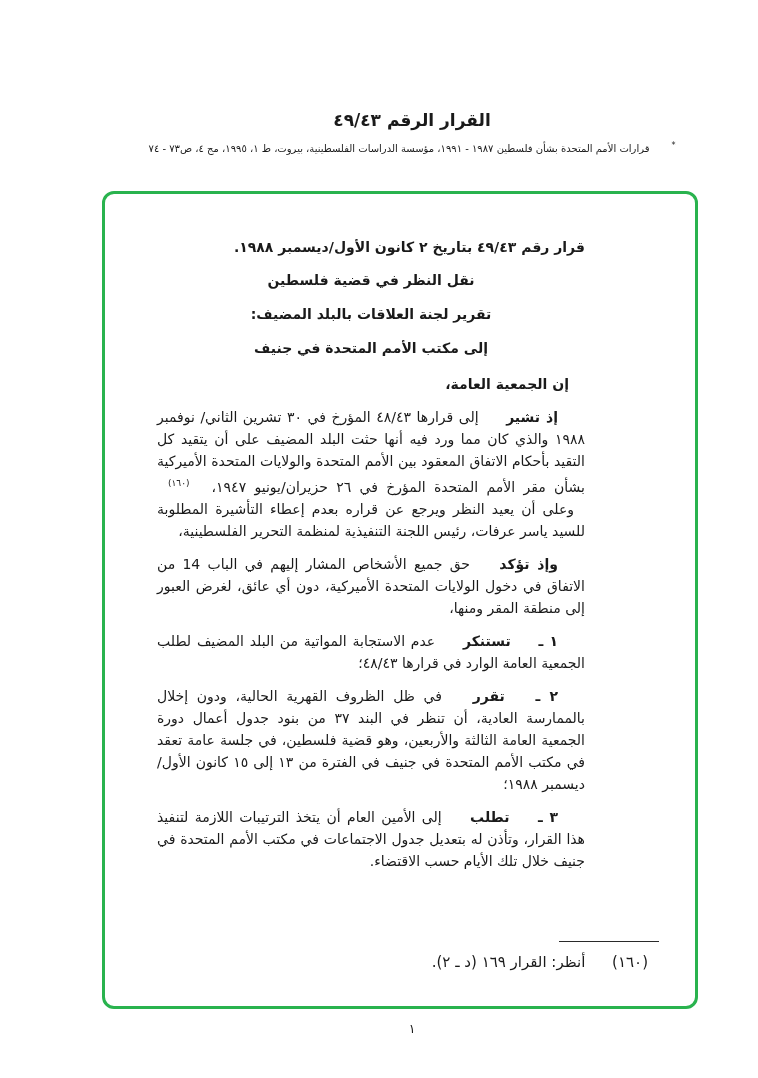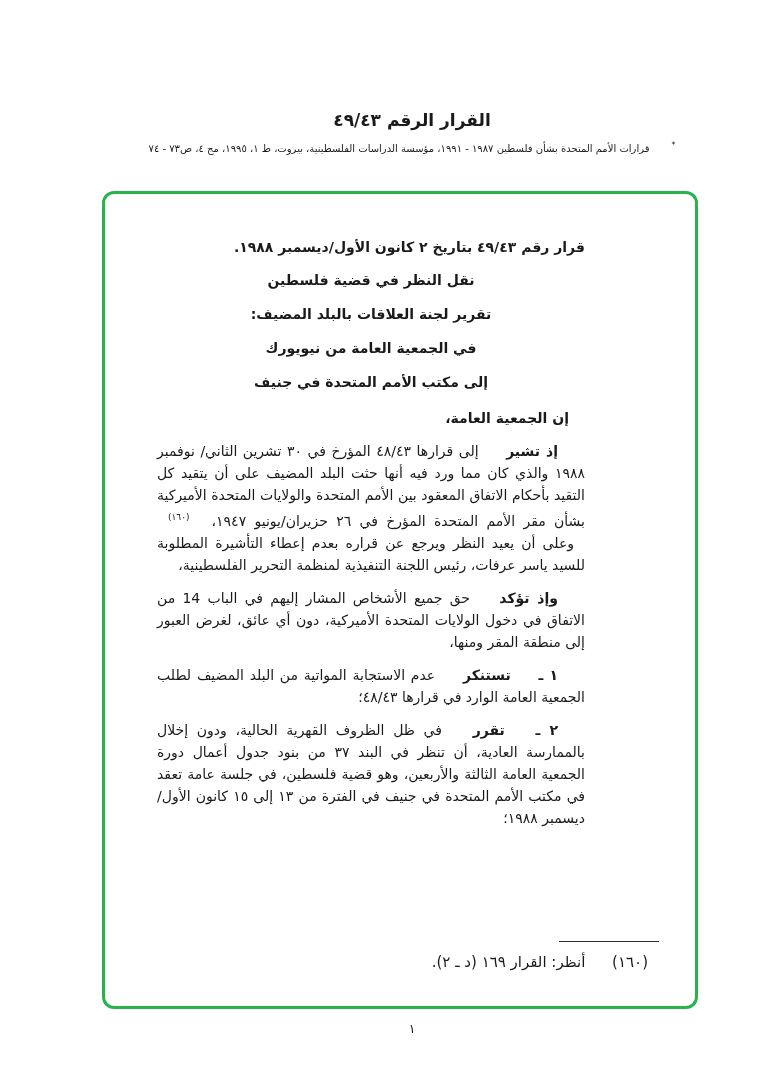--- a/index.html
+++ b/index.html
@@ -98,21 +98,20 @@
   </header>
 
   <section class="green-box" style="border-color: rgb(41, 179, 78);">
     <div class="doc">
 
       <p class="doc-heading">قرار رقم ٤٩/٤٣ بتاريخ ٢ كانون الأول/ديسمبر ١٩٨٨.</p>
 
       <div class="subtitle">
         <div>نقل النظر في قضية فلسطين</div>
         <div>تقرير لجنة العلاقات بالبلد المضيف:</div>
-        <div>في الجمعية العامة من نيويورك</div>
         <div>إلى مكتب الأمم المتحدة في جنيف</div>
       </div>
 
       <p class="opening">إن الجمعية العامة،</p>
 
       <p class="para">
         <span class="lead">إذ تشير</span>
         <span>إلى قرارها ٤٨/٤٣ المؤرخ في ٣٠ تشرين الثاني/ نوفمبر ١٩٨٨ والذي كان مما ورد فيه أنها حثت البلد المضيف على أن يتقيد كل التقيد بأحكام الاتفاق المعقود بين الأمم المتحدة والولايات المتحدة الأميركية بشأن مقر الأمم المتحدة المؤرخ في ٢٦ حزيران/يونيو ١٩٤٧،</span><span class="fn-marker">(١٦٠)</span>
         <span>وعلى أن يعيد النظر ويرجع عن قراره بعدم إعطاء التأشيرة المطلوبة للسيد ياسر عرفات، رئيس اللجنة التنفيذية لمنظمة التحرير الفلسطينية،</span>
       </p>
@@ -128,20 +127,25 @@
         <span class="lead">تستنكر</span>
         <span>عدم الاستجابة المواتية من البلد المضيف لطلب الجمعية العامة الوارد في قرارها ٤٨/٤٣؛</span>
       </p>
 
       <p class="para">
         <span class="num">٢ ـ</span>
         <span class="lead">تقرر</span>
         <span>في ظل الظروف القهرية الحالية، ودون إخلال بالممارسة العادية، أن تنظر في البند ٣٧ من بنود جدول أعمال دورة الجمعية العامة الثالثة والأربعين، وهو قضية فلسطين، في جلسة عامة تعقد في مكتب الأمم المتحدة في جنيف في الفترة من ١٣ إلى ١٥ كانون الأول/ديسمبر ١٩٨٨؛</span>
       </p>
 
+      <p class="para">
+        <span class="num">٣ ـ</span>
+        <span class="lead">تطلب</span>
+        <span>إلى الأمين العام أن يتخذ الترتيبات اللازمة لتنفيذ هذا القرار، وتأذن له بتعديل جدول الاجتماعات في مكتب الأمم المتحدة في جنيف خلال تلك الأيام حسب الاقتضاء.</span>
+      </p>
 
     </div>
 
     <div class="footnotes">
       <div class="fn-rule"></div>
       <div class="fn">
         <span>(١٦٠)</span>
         <span>أنظر: القرار ١٦٩ (د ـ ٢).</span>
       </div>
     </div>

